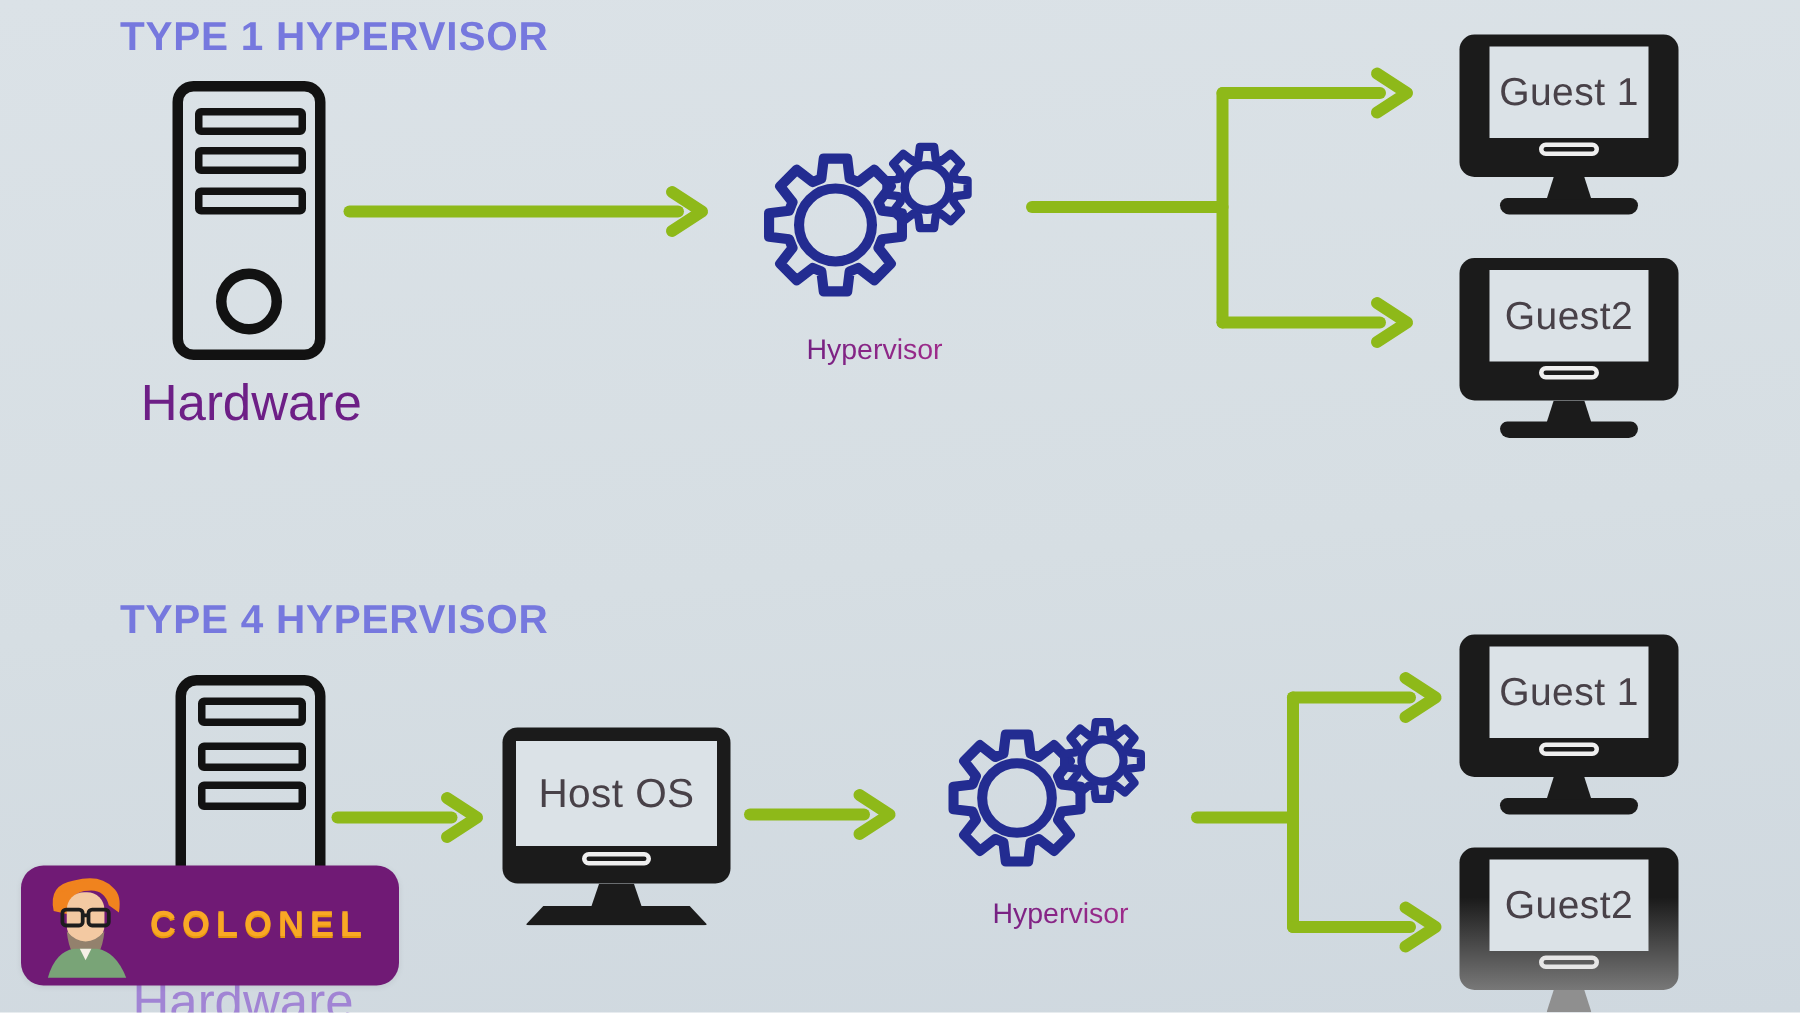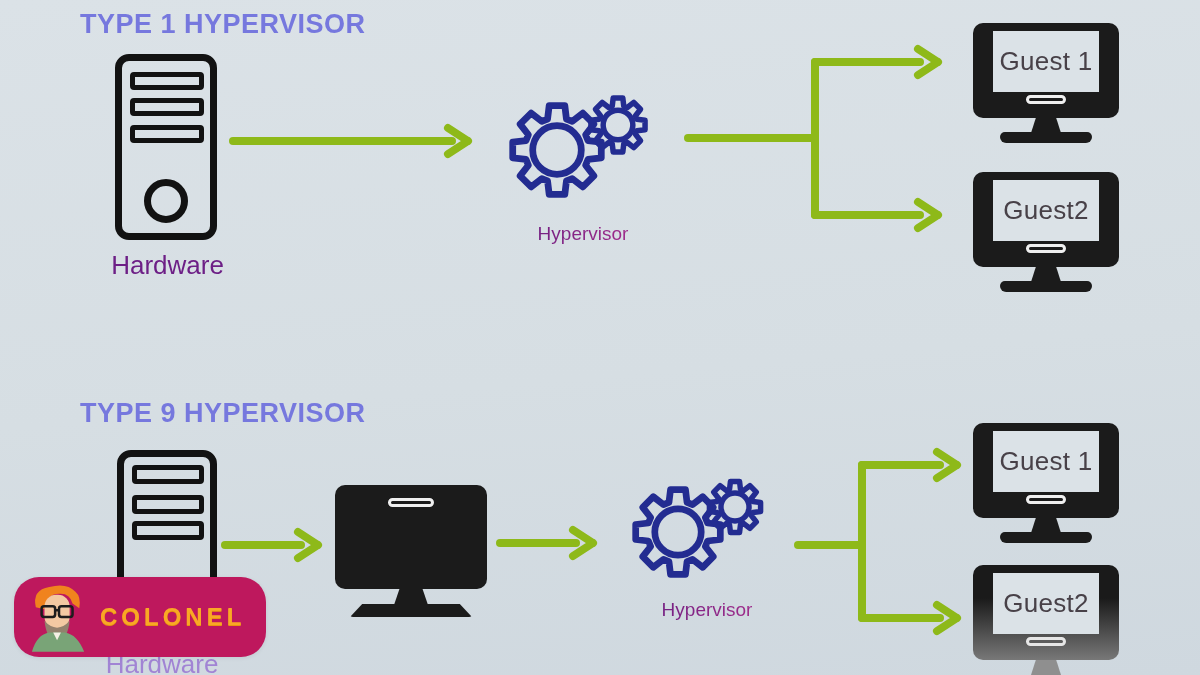--- a/index.html
+++ b/index.html
@@ -6,21 +6,21 @@
   body{
     width:1200px;height:675px;position:relative;overflow:hidden;
     background:linear-gradient(175deg,#dbe2e7 0%,#d6dee3 55%,#cfd8df 100%);
     font-family:"Liberation Sans","DejaVu Sans",sans-serif;
   }
   .abs{position:absolute;}
   
   .section-title{
     font-size:27px;font-weight:700;letter-spacing:.5px;color:#7678de;white-space:nowrap;
   }
-  .hw-label{font-size:26px;color:#6d1f86;text-align:center;white-space:nowrap;}
+  .hw-label{font-size:34px;color:#6d1f86;text-align:center;white-space:nowrap;}
   .hw-label.lavender{color:#a184d4;}
   .hv-label{
     font-size:19px;text-align:center;white-space:nowrap;
     background:linear-gradient(90deg,#5f1b7e,#b5318f);
     -webkit-background-clip:text;background-clip:text;
     -webkit-text-fill-color:transparent;color:#7d2184;
   }
   
   .tower{border:7px solid #121212;border-radius:14px;box-sizing:border-box;background:transparent;}
   .tower .slot{position:absolute;box-sizing:border-box;border:5px solid #121212;border-radius:4px;background:transparent;}
@@ -44,21 +44,21 @@
   .monitor.host .pill{width:46px;top:4px;}
   .monitor.host .neck{width:34px;height:16px;}
   .monitor.host .base{width:122px;height:13px;border-radius:3px;
     clip-path:polygon(10% 0,90% 0,100% 100%,0 100%);}
   
   .monitor.faded .bezel{background:linear-gradient(180deg,#1a1a1a 35%,#787878 100%);}
   .monitor.faded .neck{background:#8f8f8f;}
   .monitor.faded .pill{background:#5c5c5c;border-color:#e6e6e6;}
   
   .logo-card{
-    width:252px;height:80px;background:#be185d;border-radius:25px;
+    width:252px;height:80px;background:#701a75;border-radius:15px;
     display:flex;align-items:center;box-shadow:0 1px 4px rgba(0,0,0,.08);z-index:5;
   }
   .brand{font-size:24px;font-weight:800;letter-spacing:4px;color:#f9a825;white-space:nowrap;
     text-shadow:0 1px 0 #e8980f;}
 </style>
 </head>
 <body>
 
 <svg class="abs" style="left:0;top:0;" width="1200" height="675" viewBox="0 0 1200 675">
   <g stroke="#8eb919" stroke-width="8" fill="none" stroke-linecap="round" stroke-linejoin="round">
@@ -132,31 +132,32 @@
   <div class="bezel">
       <div class="screen">Guest2</div>
     <div class="bar">
         <div class="pill"></div>
       </div>
     </div>
   <div class="neck"></div>
   <div class="base"></div>
 </div>
 
-<div class="abs section-title" style="left:80px;top:398px;">TYPE 9 HYPERVISOR</div>
+<div class="abs section-title" style="left:80px;top:398px;">TYPE 4 HYPERVISOR</div>
 
 <div class="abs tower" style="left:117px;top:450px;width:100px;height:172px;">
   <div class="slot" style="left:8px;top:8px;width:72px;height:19px;"></div>
   <div class="slot" style="left:8px;top:38px;width:72px;height:19px;"></div>
   <div class="slot" style="left:8px;top:64px;width:72px;height:19px;"></div>
 </div>
 <div class="abs hw-label lavender" style="left:82px;top:649px;width:160px;">Hardware</div>
 
 <div class="abs monitor host" style="left:335px;top:485px;">
   <div class="bezel">
+      <div class="screen">Host OS</div>
     <div class="bar">
         <div class="pill"></div>
       </div>
     </div>
   <div class="neck"></div>
   <div class="base"></div>
 </div>
 
 <svg class="abs" style="left:622px;top:474px;" width="160" height="110" viewBox="0 0 160 110">
   <use href="#gearUnit" transform="translate(56,58) scale(0.86)" stroke-width="7.8"></use>

